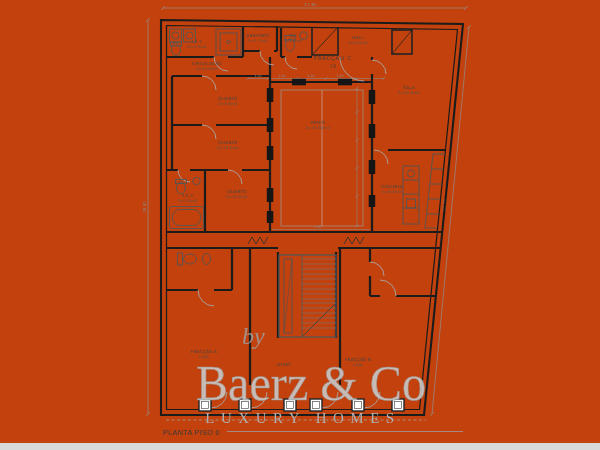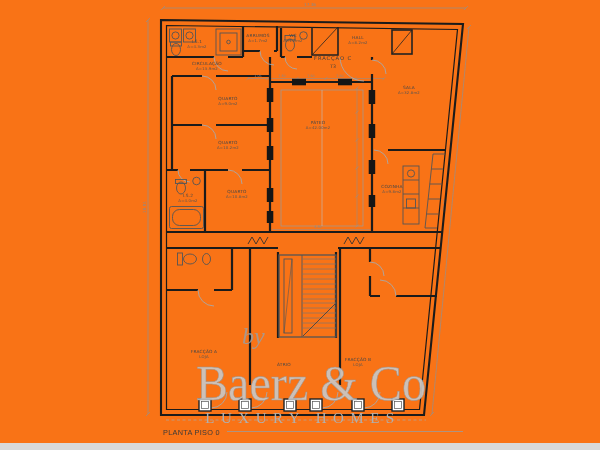--- a/index.html
+++ b/index.html
@@ -1,16 +1,16 @@
 <!DOCTYPE html>
 <html><head>
 <meta charset="utf-8">
 <style>
   html,body{margin:0;padding:0;background:#ffffff;width:600px;height:450px;overflow:hidden;}
-  .stage{position:relative;width:600px;height:450px;background:#f97316;font-family:"Liberation Sans",sans-serif;}
+  .stage{position:relative;width:600px;height:450px;background:#c2410c;font-family:"Liberation Sans",sans-serif;}
   svg{display:block;}
   
   .room-label{font-family:"DejaVu Sans",sans-serif;font-size:4.3px;fill:#474747;text-anchor:middle;letter-spacing:.2px;}
   .room-label .area{font-size:3.8px;fill:#555;}
   .unit-name{font-family:"DejaVu Sans",sans-serif;font-size:5.2px;fill:#3f3f3f;text-anchor:middle;letter-spacing:.9px;}
   .unit-type{font-family:"DejaVu Sans",sans-serif;font-size:4.6px;fill:#3f3f3f;text-anchor:middle;}
   .dim-text{font-family:"DejaVu Sans",sans-serif;font-size:4.2px;fill:#8a8a8a;text-anchor:middle;}
   .dim-chain{font-family:"DejaVu Sans",sans-serif;font-size:3.3px;fill:#8a8a8a;text-anchor:middle;}
   .wm-by{font-family:"Liberation Serif",serif;font-style:italic;font-size:24px;fill:#9e9e9e;opacity:.85;}
   .wm-brand{font-family:"Liberation Serif",serif;font-size:50px;fill:#c9c9c9;stroke:#979797;stroke-width:.55;opacity:.9;}

